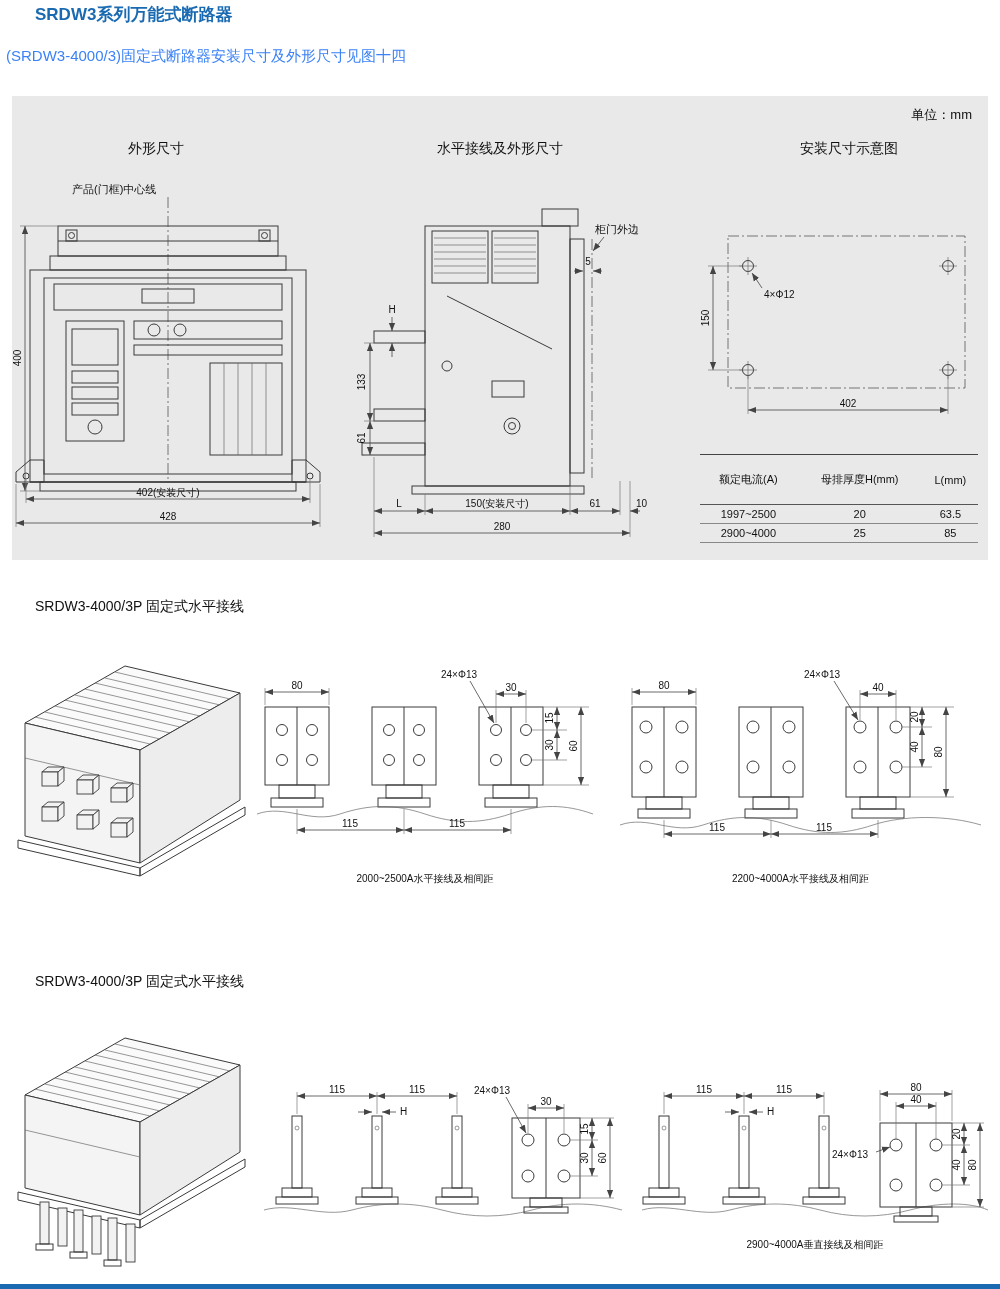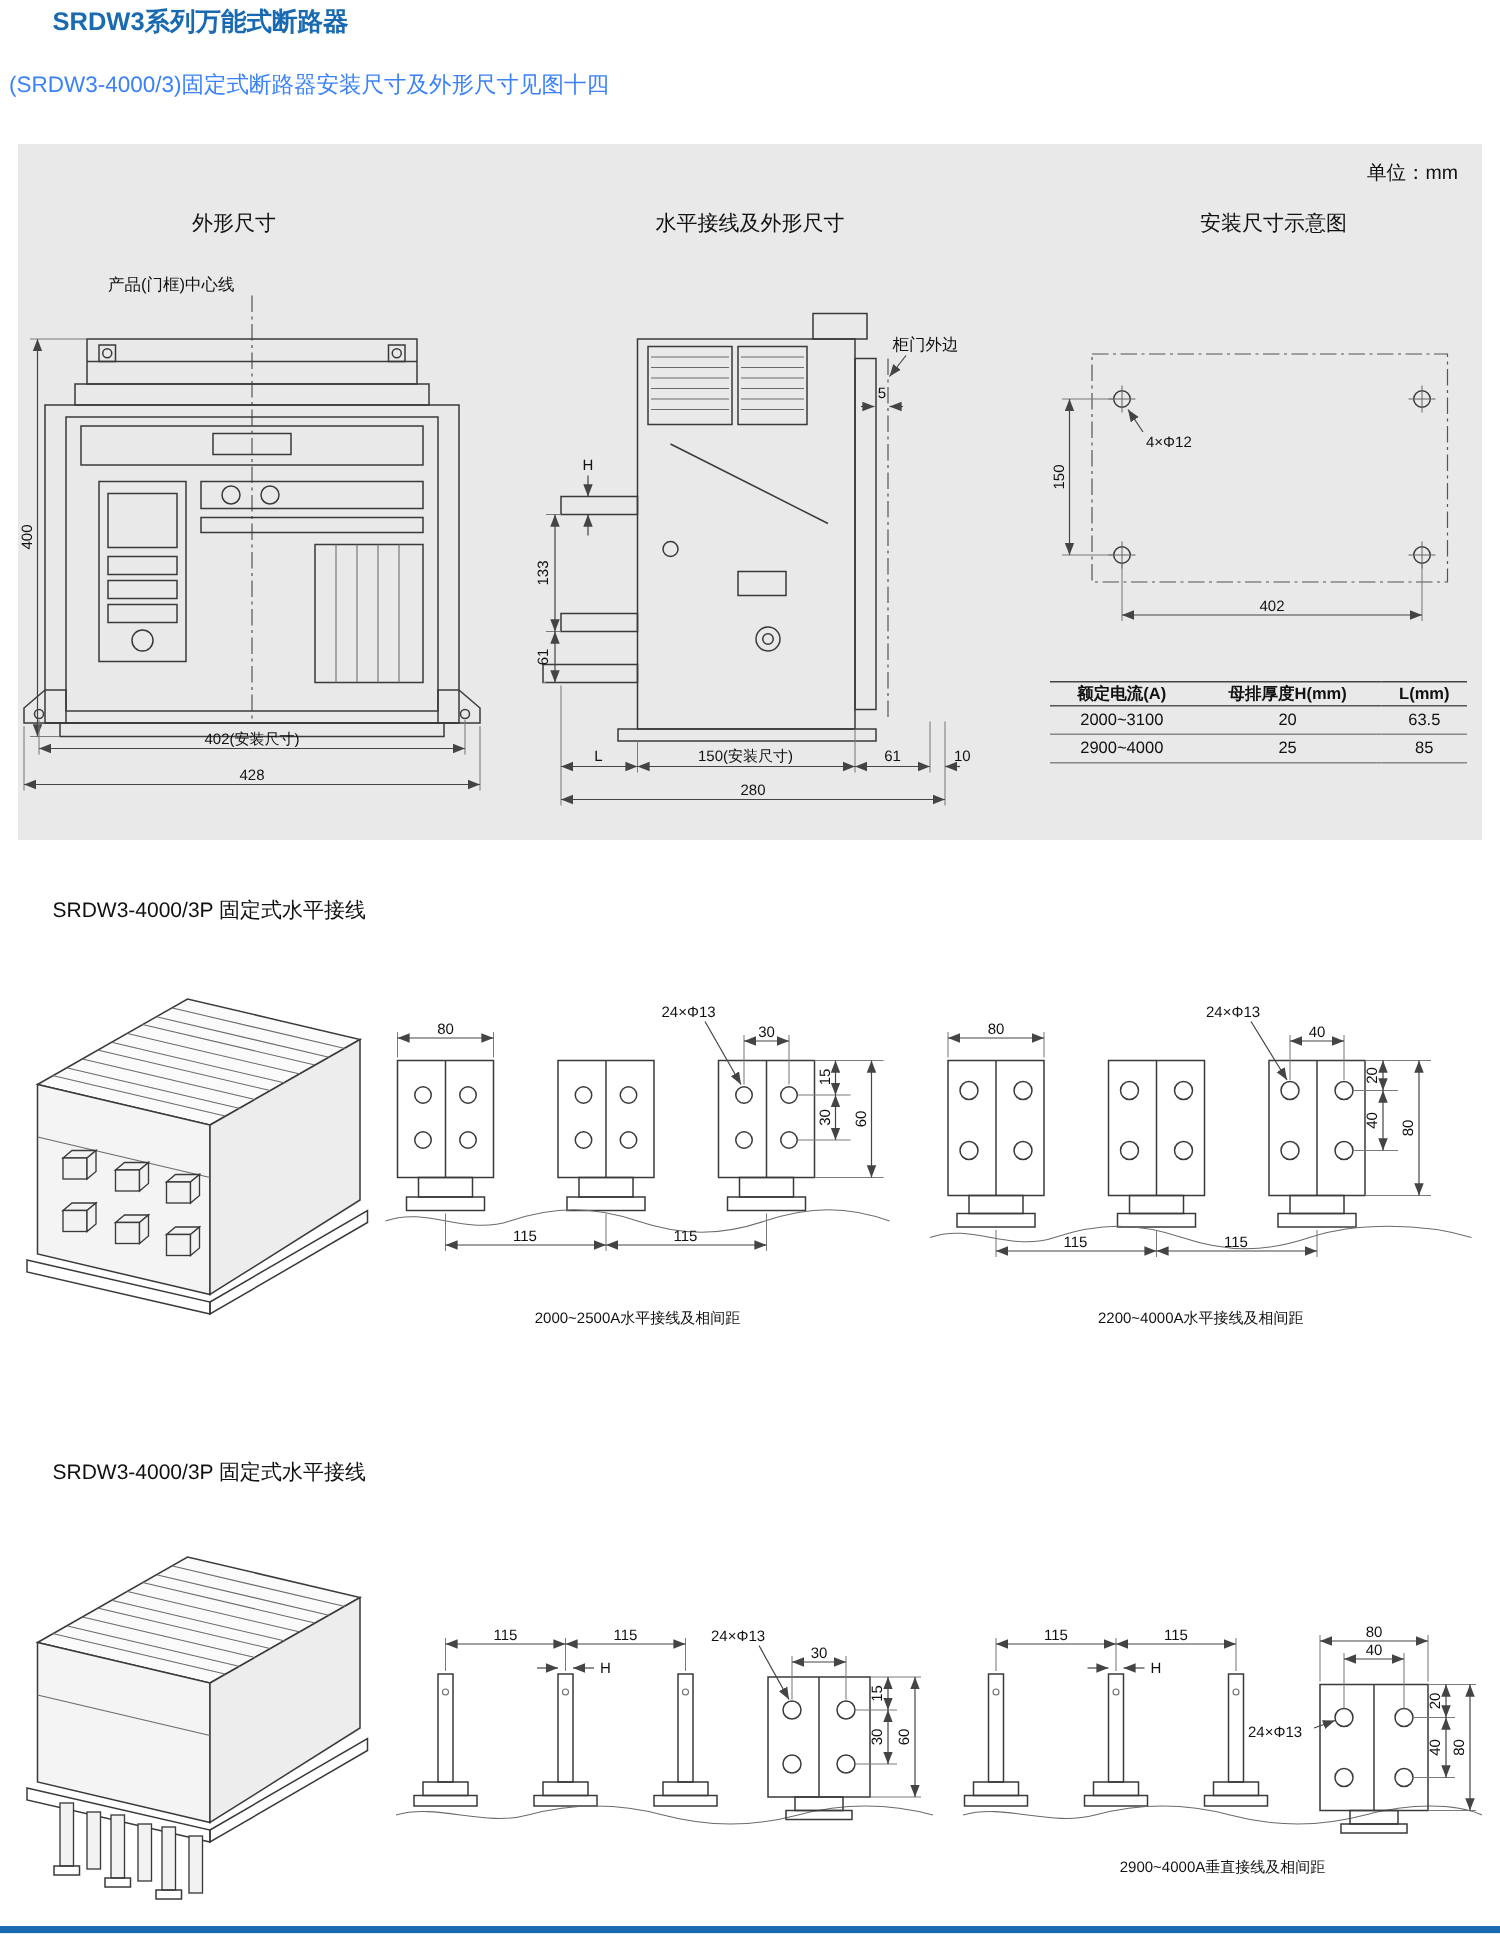--- a/index.html
+++ b/index.html
@@ -21,21 +21,21 @@
   .face3{fill:#ededed;stroke:#3a3a3a;stroke-width:1}
   .lug{fill:#f2f2f2;stroke:#3a3a3a;stroke-width:0.9}
   .thin{fill:none;stroke:#6a6a6a;stroke-width:0.7}
   .cl{fill:none;stroke:#555;stroke-width:0.8;stroke-dasharray:11 3 2 3}
   .dim{stroke:#444;stroke-width:0.8;fill:none}
   .dimext{stroke:#7a7a7a;stroke-width:0.7;fill:none}
   .d{font-size:10px;fill:#111}
   .dl{font-size:11px;fill:#111}
   .dc{text-anchor:middle}
   .spec{position:absolute;left:688px;top:358px;width:278px;border-collapse:collapse;font-size:11px}
-  .spec th{font-weight:bold;border-top:1.5px solid #444;border-bottom:1px solid #555;padding:0 2px;text-align:center}
+  .spec th{font-weight:normal;border-top:1.5px solid #444;border-bottom:1px solid #555;padding:17px 2px;text-align:center}
   .spec td{border-bottom:1px solid #888;padding:3px 2px;text-align:center}
   .footerbar{position:absolute;left:0;bottom:0;width:100%;height:5px;background:var(--accent,#1a6ab2)}
 </style>
 </head>
 <body>
 
 <div class="page">
 
   <svg width="0" height="0" style="left:0;top:0" aria-hidden="true">
     <defs>
@@ -207,21 +207,21 @@
     <table class="spec">
       <thead>
         <tr>
           <th>额定电流(A)</th>
           <th>母排厚度H(mm)</th>
           <th>L(mm)</th>
         </tr>
       </thead>
       <tbody>
         <tr>
-          <td>2000~3100</td>
+          <td>1997~2500</td>
           <td>20</td>
           <td>63.5</td>
         </tr>
         <tr>
           <td>2900~4000</td>
           <td>25</td>
           <td>85</td>
         </tr>
       </tbody>
     </table>

